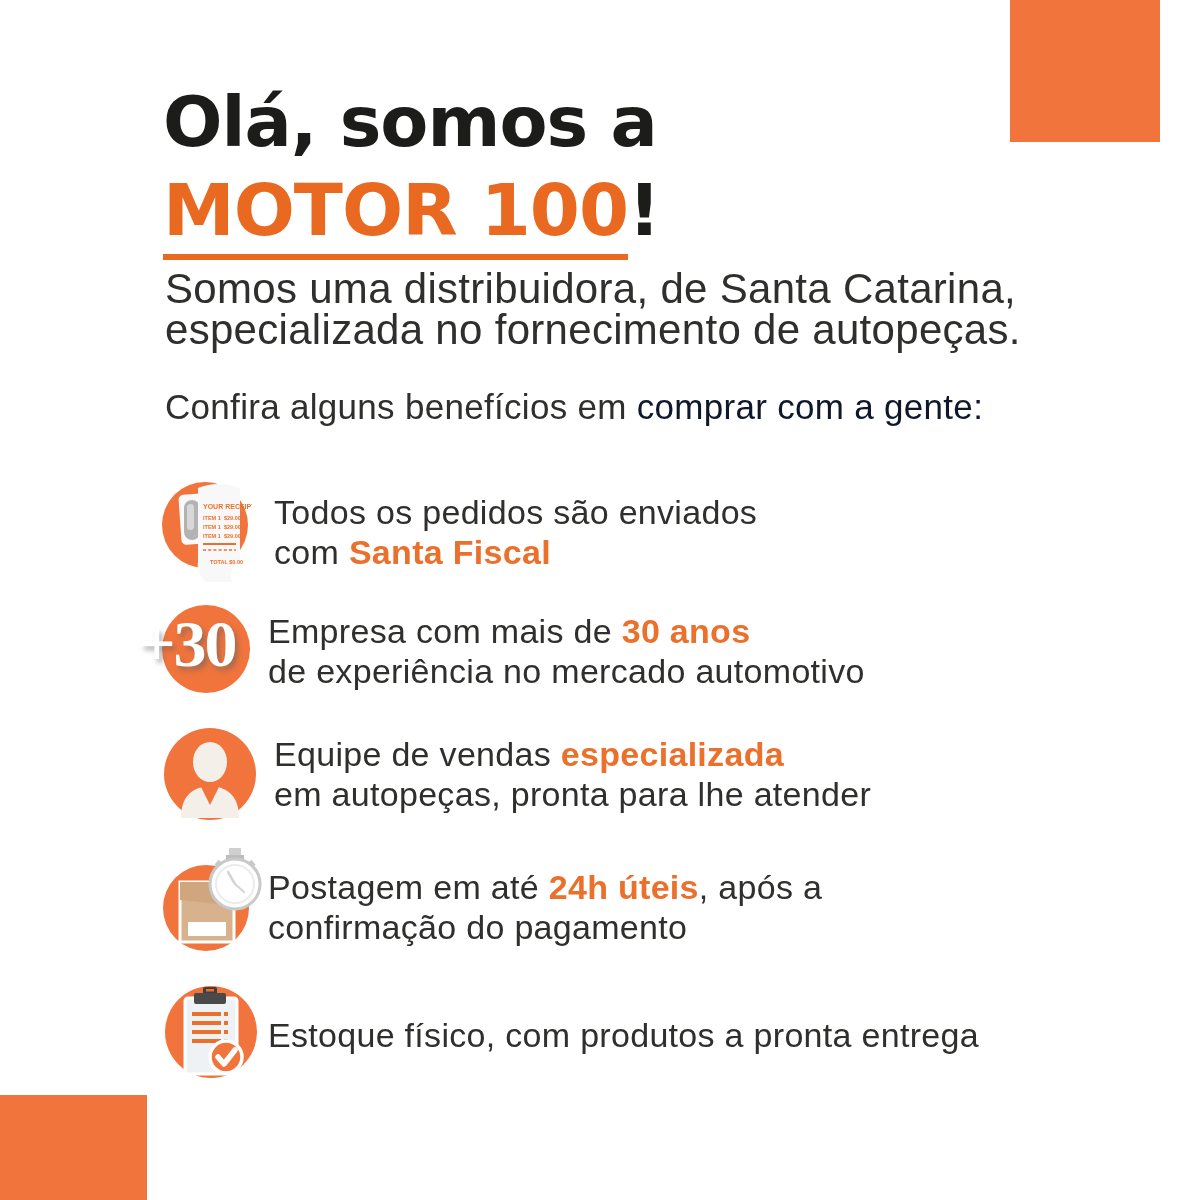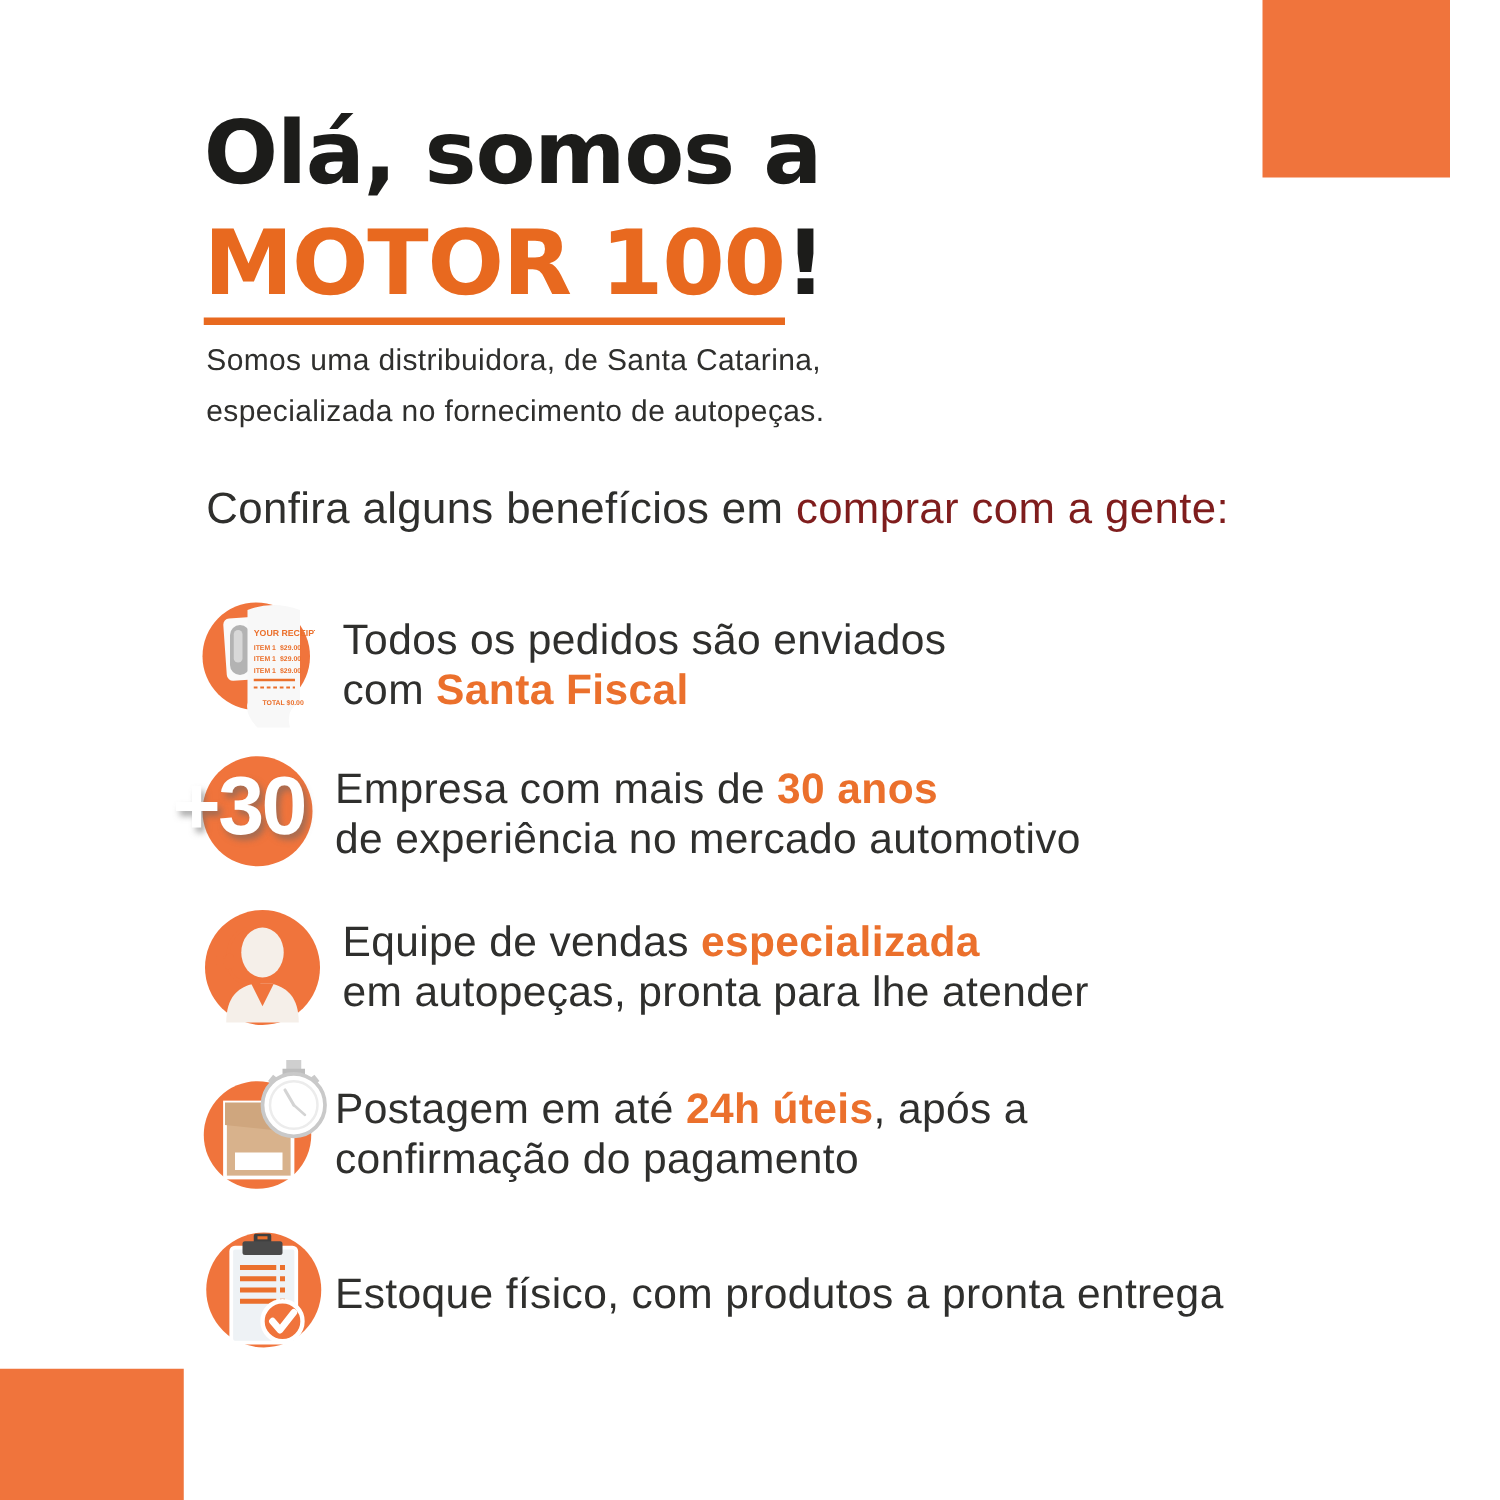--- a/index.html
+++ b/index.html
@@ -10,43 +10,43 @@
   .corner.bl{bottom:0;left:0;width:147px;height:105px;}
 
   .title{position:absolute;left:163px;top:78px;margin:0;
          font-family:"DejaVu Sans", sans-serif;font-weight:700;line-height:88px;
          font-size:70px;color:#1C1C1A;letter-spacing:-1px;}
   .title .t2{font-size:72px;}
   .title .brand{color:#E8691F;display:inline-block;padding-bottom:0;
                 border-bottom:6px solid #E8691F;}
   .title .bang{color:#1C1C1A;}
 
-  .intro{position:absolute;left:165px;top:268px;margin:0;font-size:24px;line-height:41px;
+  .intro{position:absolute;left:165px;top:268px;margin:0;font-size:42px;line-height:41px;
          color:#2F2F2D;letter-spacing:0.3px;}
   .confira{position:absolute;left:165px;top:386px;margin:0;font-size:35px;line-height:42px;
            color:#2F2F2D;letter-spacing:0.3px;}
-  .acc-light{color:#7f1d1d;}
+  .acc-light{color:#0f172a;}
   .acc{color:#EB702C;font-weight:700;}
 
   .benefit{position:absolute;left:0;width:1150px;}
   .b-icon{position:absolute;top:0;}
   .b-text{position:absolute;font-size:34px;line-height:40px;letter-spacing:0.3px;color:#2F2F2D;}
 
   .b1{top:476px;height:120px;padding-left:36px;}  .b1 .b-icon{left:160px;}  .b1 .b-text{left:274px;top:16px;}
   .b2{top:598px;height:120px;}  .b2 .b-icon{left:138px;}  .b2 .b-text{left:268px;top:13px;}
   .b3{top:726px;height:120px;}  .b3 .b-icon{left:162px;}  .b3 .b-text{left:274px;top:8px;}
   .b4{top:842px;height:130px;}  .b4 .b-icon{left:158px;}  .b4 .b-text{left:268px;top:25px;}
   .b5{top:980px;height:120px;padding-left:16px;}  .b5 .b-icon{left:164px;}  .b5 .b-text{left:268px;top:35px;}
 
   
   .plus30{position:relative;width:124px;height:100px;}
   .plus30 .p30-circle{position:absolute;left:24px;top:7px;width:88px;height:88px;
                       border-radius:50%;background:#F0743C;}
   .plus30 .p30-text{position:absolute;left:0;top:7px;width:124px;text-align:left;
-                    font-family:Liberation Sans, sans-serif;font-weight:700;font-size:66px;
+                    font-family:Liberation Serif, serif;font-weight:700;font-size:66px;
                     line-height:78px;color:#ffffff;letter-spacing:-2px;
                     text-shadow:3px 4px 5px rgba(100,100,100,0.55);}
 </style>
 </head>
 <body>
 
 <div class="canvas">
 
   <div class="corner tr"></div>
   <div class="corner bl"></div>

